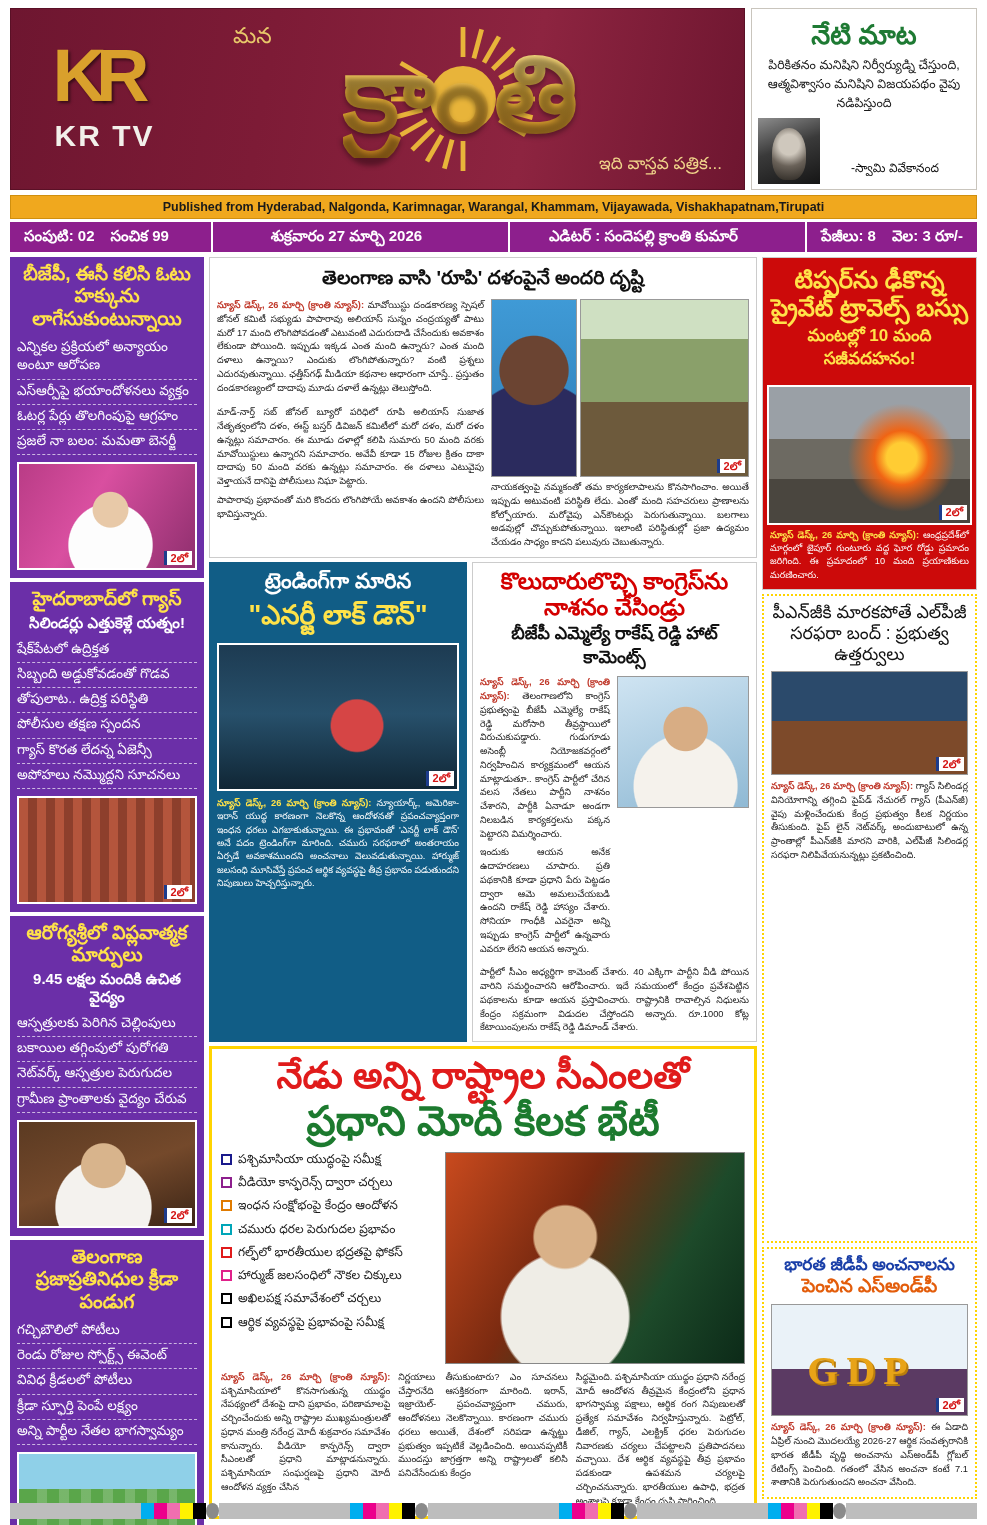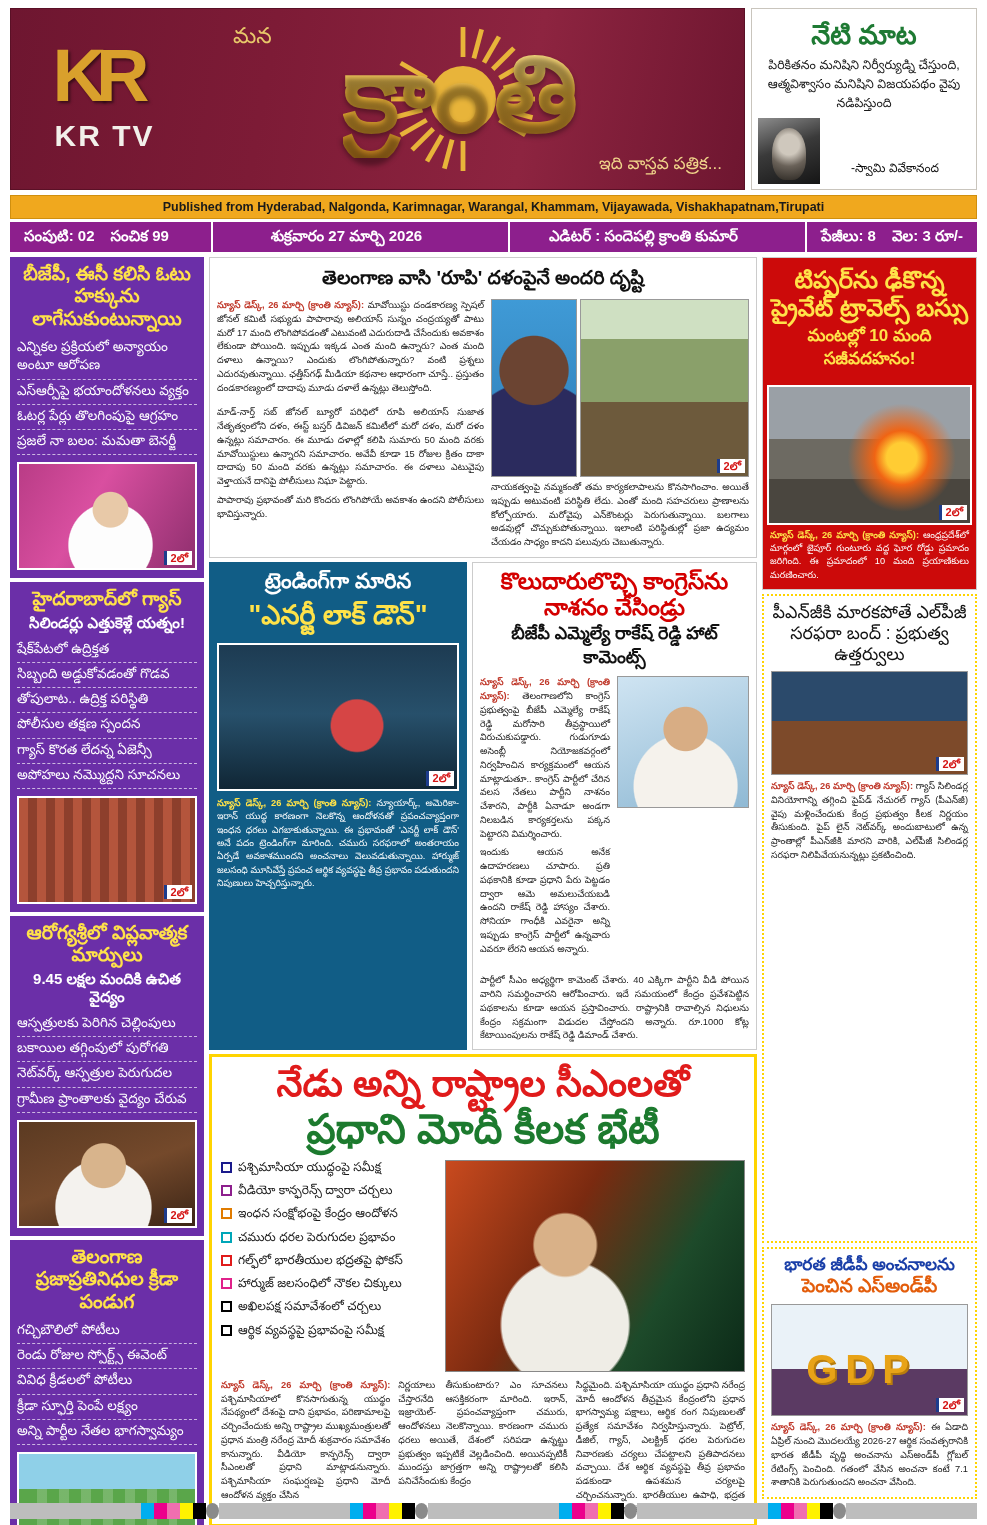--- a/index.html
+++ b/index.html
@@ -120,21 +120,21 @@
   .ph-modi { background:
      radial-gradient(circle at 40% 40%, #d9b188 0 14%, transparent 15%),
      radial-gradient(circle at 40% 78%, #efede6 0 26%, transparent 27%),
      linear-gradient(120deg,#c94a1e 0%,#7a2a10 38%,#1d4a2a 70%,#0c2a18 100%); }
   .ph-lpg { background:
      linear-gradient(180deg,#2b4a6b 0 48%,#7d4a2a 48% 100%),
      repeating-linear-gradient(90deg,#c0392b 0 12px,#922b21 12px 24px); }
   .ph-gdp { background: linear-gradient(180deg,#eaf2f8 0 58%,#5b3a63 58% 100%); position: relative; }
   .ph-gdp .gdp-txt { position: absolute; left: 0; right: 16px; top: 38%;
      text-align: center; font-size: 40px; font-weight: bold; color: #e8a317;
-     letter-spacing: 8px; text-shadow: 2px 2px 0 #b97d0c; }
+     letter-spacing: 8px; text-shadow: 2px 2px 0 #b97d0c; font-family: Liberation Serif, serif; }
 
   
   .lead { border: 1px solid #ccc; padding: 5px 7px 7px 7px; }
   .lead-h { color: #d40000; font-size: 25.5px; font-weight: bold; text-align: center; line-height: 1.12; }
   .lead-sub { color: #111; font-size: 19px; font-weight: bold; text-align: center; margin-top: 4px; }
   .lead-body { display: flex; gap: 7px; margin-top: 6px; }
   .lead-txt { flex: 1; }
   .lead-imgs { width: 258px; display: flex; flex-direction: column; gap: 4px; }
   .dual { display: flex; gap: 3px; height: 178px; position: relative; }
   .dual .box { border: 1px solid #999; overflow: hidden; }
@@ -366,21 +366,21 @@
             <div style="flex:1">
               <p class="artxt"><span class="dateline">న్యూస్ డెస్క్, 26 మార్చి (క్రాంతి న్యూస్):</span> <span>తెలంగాణలోని కాంగ్రెస్ ప్రభుత్వంపై బీజేపీ ఎమ్మెల్యే రాకేష్ రెడ్డి మరోసారి తీవ్రస్థాయిలో విరుచుకుపడ్డారు. గుడుగూడు అసెంబ్లీ నియోజకవర్గంలో నిర్వహించిన కార్యక్రమంలో ఆయన మాట్లాడుతూ.. కాంగ్రెస్ పార్టీలో చేరిన వలస నేతలు పార్టీని నాశనం చేశారని, పార్టీకి ఏనాడూ అండగా నిలబడిన కార్యకర్తలను పక్కన పెట్టారని విమర్శించారు.</span></p>
               <p class="artxt" style="margin-top:5px">ఇందుకు ఆయన అనేక ఉదాహరణలు చూపారు. ప్రతి పథకానికి కూడా ప్రధాని పేరు పెట్టడం ద్వారా ఆమె అమలుచేయబడి ఉందని రాకేష్ రెడ్డి హాస్యం చేశారు. సోనియా గాంధీకి ఎవరైనా అన్ని ఇప్పుడు కాంగ్రెస్ పార్టీలో ఉన్నవారు ఎవరూ లేరని ఆయన అన్నారు.</p>
             </div>
             <div style="width:132px">
               <div style="height:132px;border:1px solid #999;overflow:hidden">
                   <div class="ph ph-rakesh"></div>
                 </div>
             </div>
           </div>
-          <p class="artxt" style="margin-top:18px">పార్టీలో సీఎం అధ్యర్థిగా కామెంట్ చేశారు. 40 ఎక్కిగా పార్టీని వీడి పోయిన వారిని సమర్థించారని ఆరోపించారు. ఇదే సమయంలో కేంద్రం ప్రవేశపెట్టిన పథకాలను కూడా ఆయన ప్రస్తావించారు. రాష్ట్రానికి రావాల్సిన నిధులను కేంద్రం సక్రమంగా విడుదల చేస్తోందని అన్నారు. రూ.1000 కోట్ల కేటాయింపులను రాకేష్ రెడ్డి డిమాండ్ చేశారు.</p>
+          <p class="artxt" style="margin-top:10px">పార్టీలో సీఎం అధ్యర్థిగా కామెంట్ చేశారు. 40 ఎక్కిగా పార్టీని వీడి పోయిన వారిని సమర్థించారని ఆరోపించారు. ఇదే సమయంలో కేంద్రం ప్రవేశపెట్టిన పథకాలను కూడా ఆయన ప్రస్తావించారు. రాష్ట్రానికి రావాల్సిన నిధులను కేంద్రం సక్రమంగా విడుదల చేస్తోందని అన్నారు. రూ.1000 కోట్ల కేటాయింపులను రాకేష్ రెడ్డి డిమాండ్ చేశారు.</p>
         </div>
       </div>
 
       <div class="modi">
         <div class="modi-h1">నేడు అన్ని రాష్ట్రాల సీఎంలతో</div>
         <div class="modi-h2">ప్రధాని మోదీ కీలక భేటీ</div>
         <div class="modi-mid">
           <div class="modi-bullets">
             <div class="mb">
                 <span class="mb-box" style="border-color:#1a1a8c"></span>

